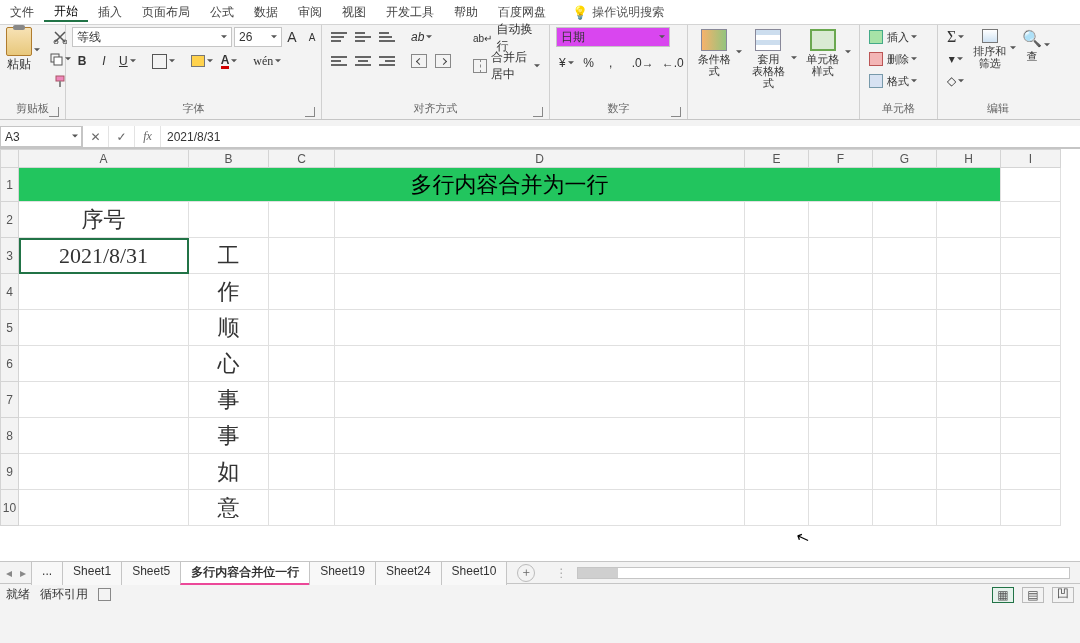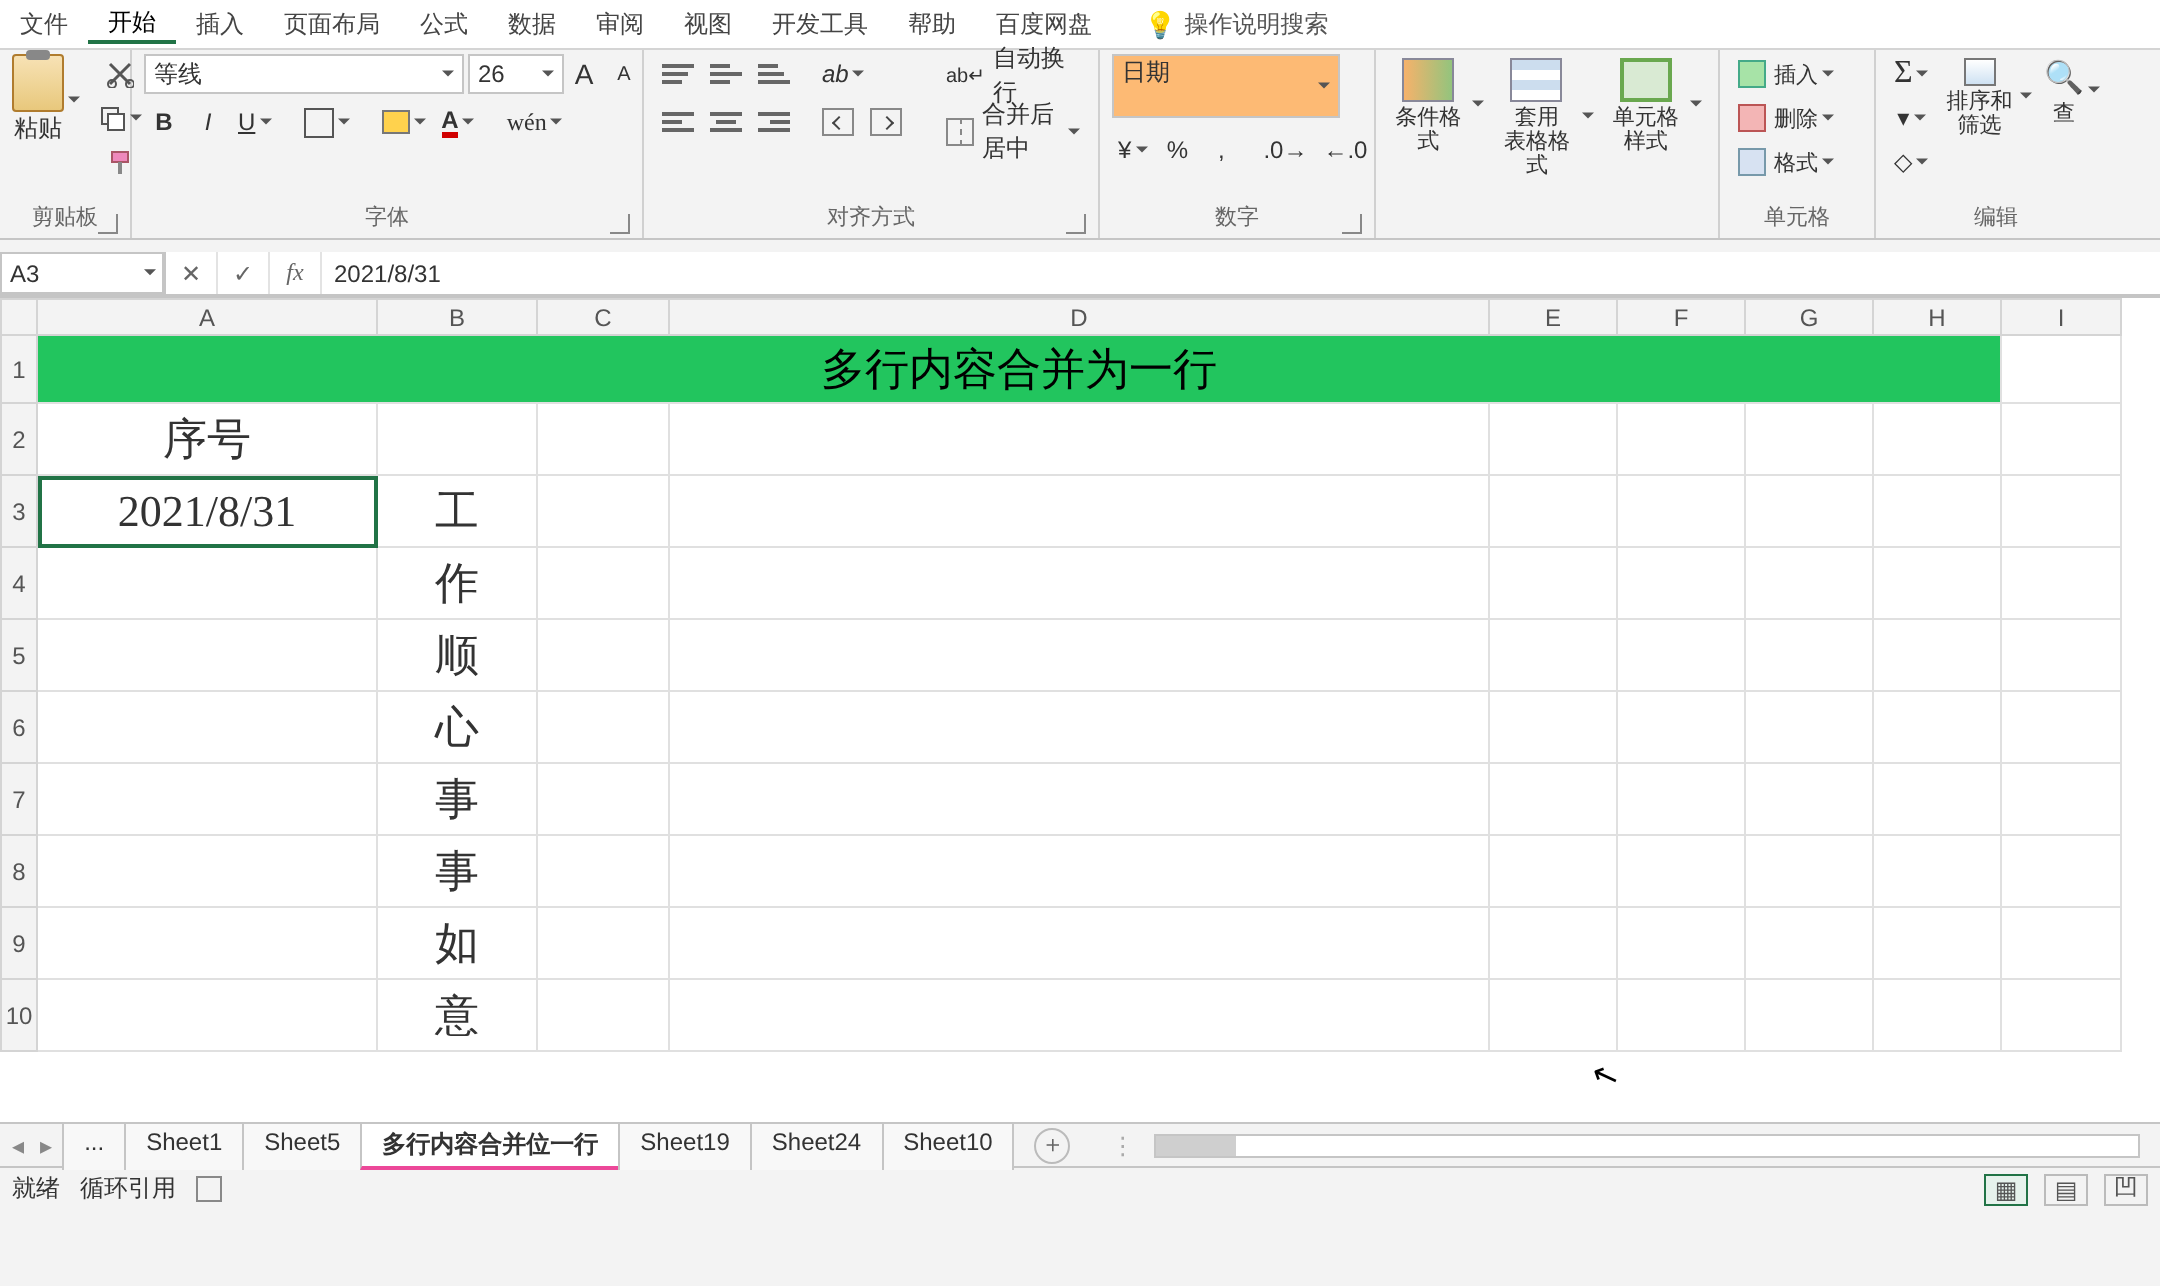--- a/index.html
+++ b/index.html
@@ -147,22 +147,22 @@
   .indent-box{width:16px;height:14px;border:1px solid #888;display:flex}
   .indent-arrow{width:5px;height:5px;border-top:1px solid #444;border-right:1px solid #444;transform:rotate(45deg);margin:auto}
 
   .merge-icon{width:18px;height:14px;border:1px solid #888;position:relative}
   .merge-icon::before{content:"";position:absolute;left:50%;top:-1px;bottom:-1px;border-left:1px dashed #888}
 
   .wrap-text-row{display:flex;align-items:center;gap:4px}
 
   
   .number-fmt{
-    width:114px;height:32px;border:1px solid #c5c5c5;background:#fdba74;
-    padding:0 16px 0 4px; position:relative; display:flex;
+    width:114px;height:20px;border:1px solid #c5c5c5;background:#d946ef;
+    padding:0 16px 0 4px; position:relative; display:flex;align-items:center;
   }
   .number-fmt::after{
     content:"";position:absolute;right:4px;top:50%;transform:translateY(-30%);
     border:3px solid transparent;border-top-color:#555;
   }
 
   
   .bigbtn{
     width:52px;display:flex;flex-direction:column;align-items:center;gap:2px;cursor:pointer;
     padding-top:2px;

